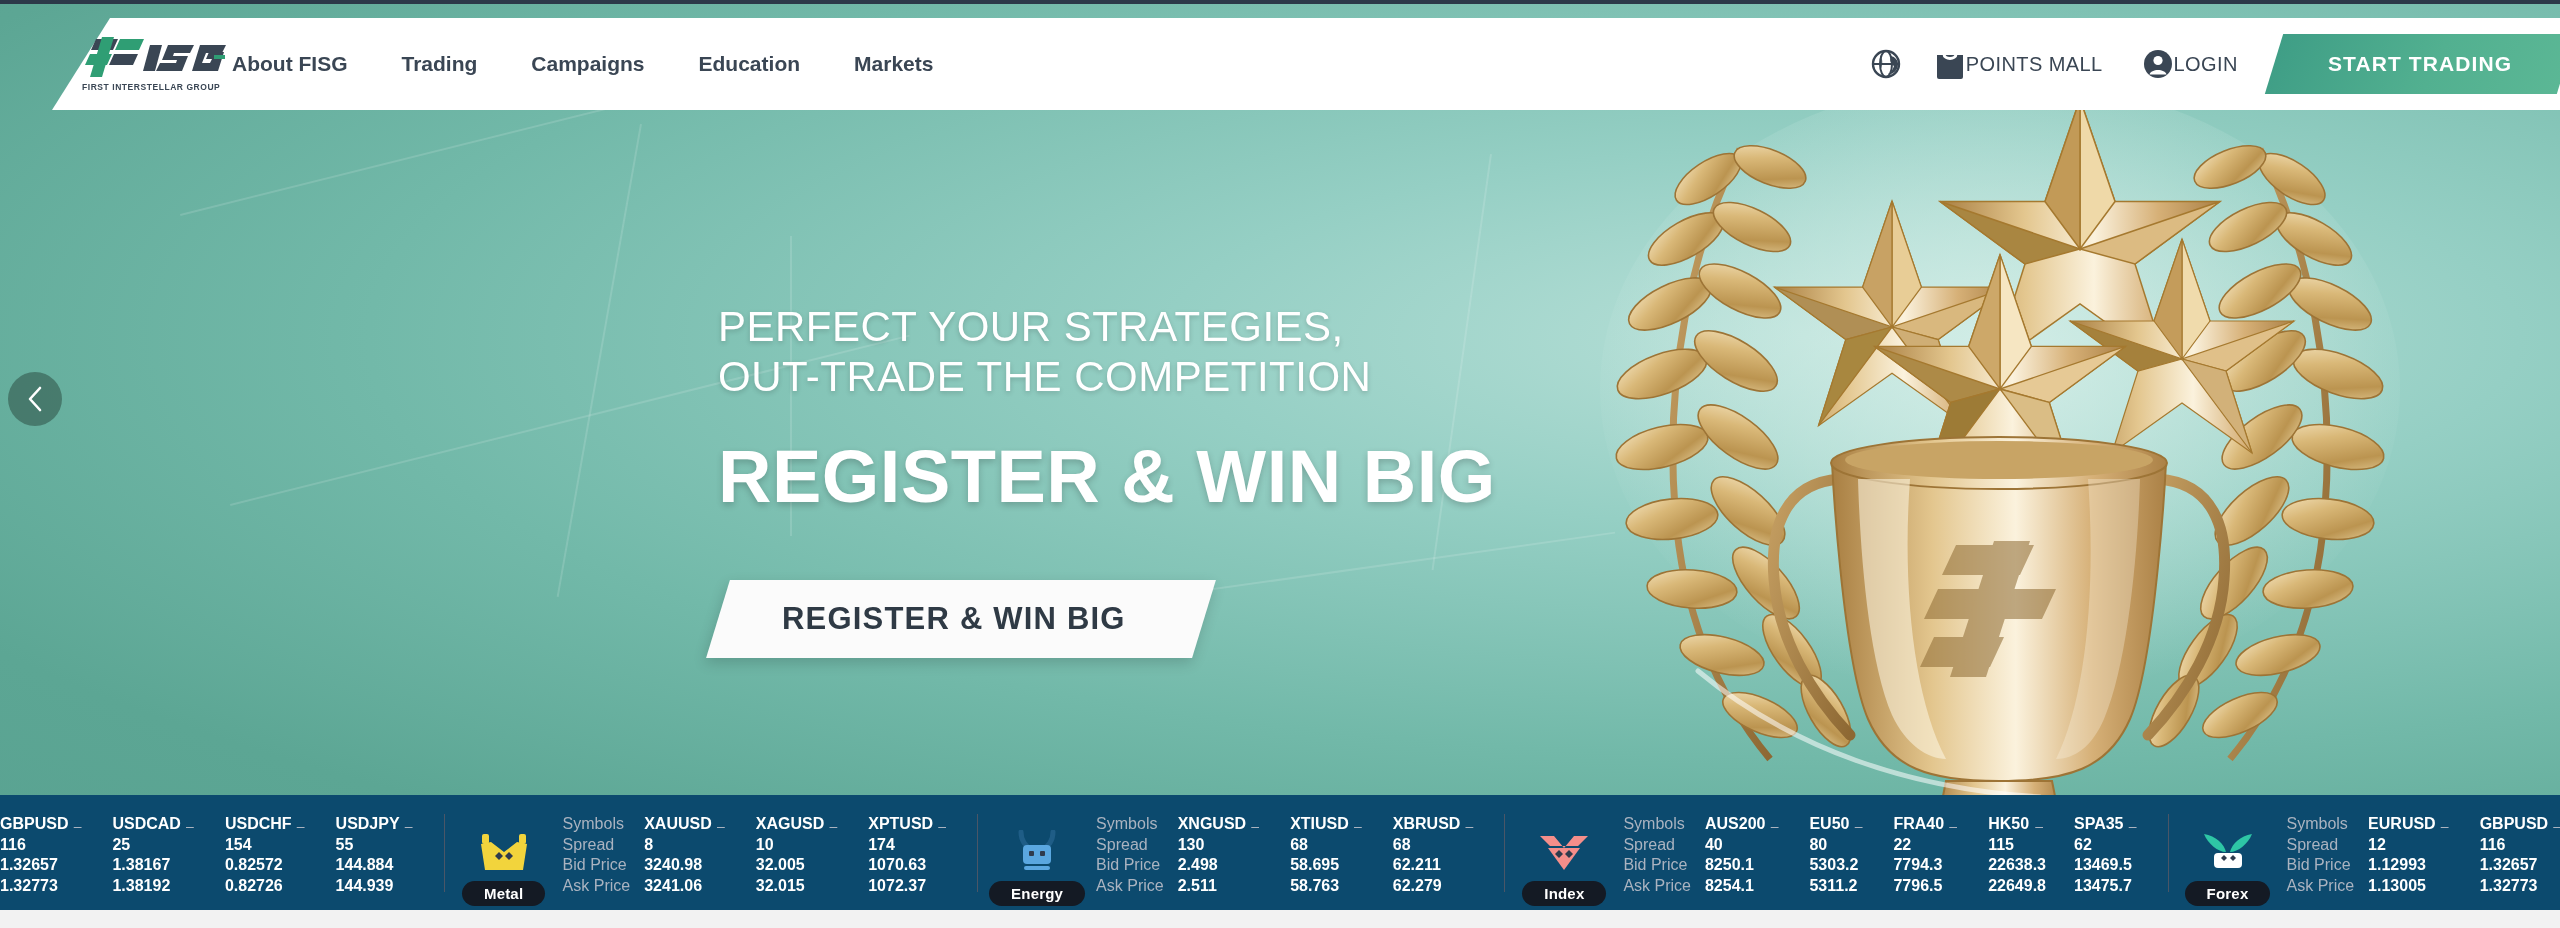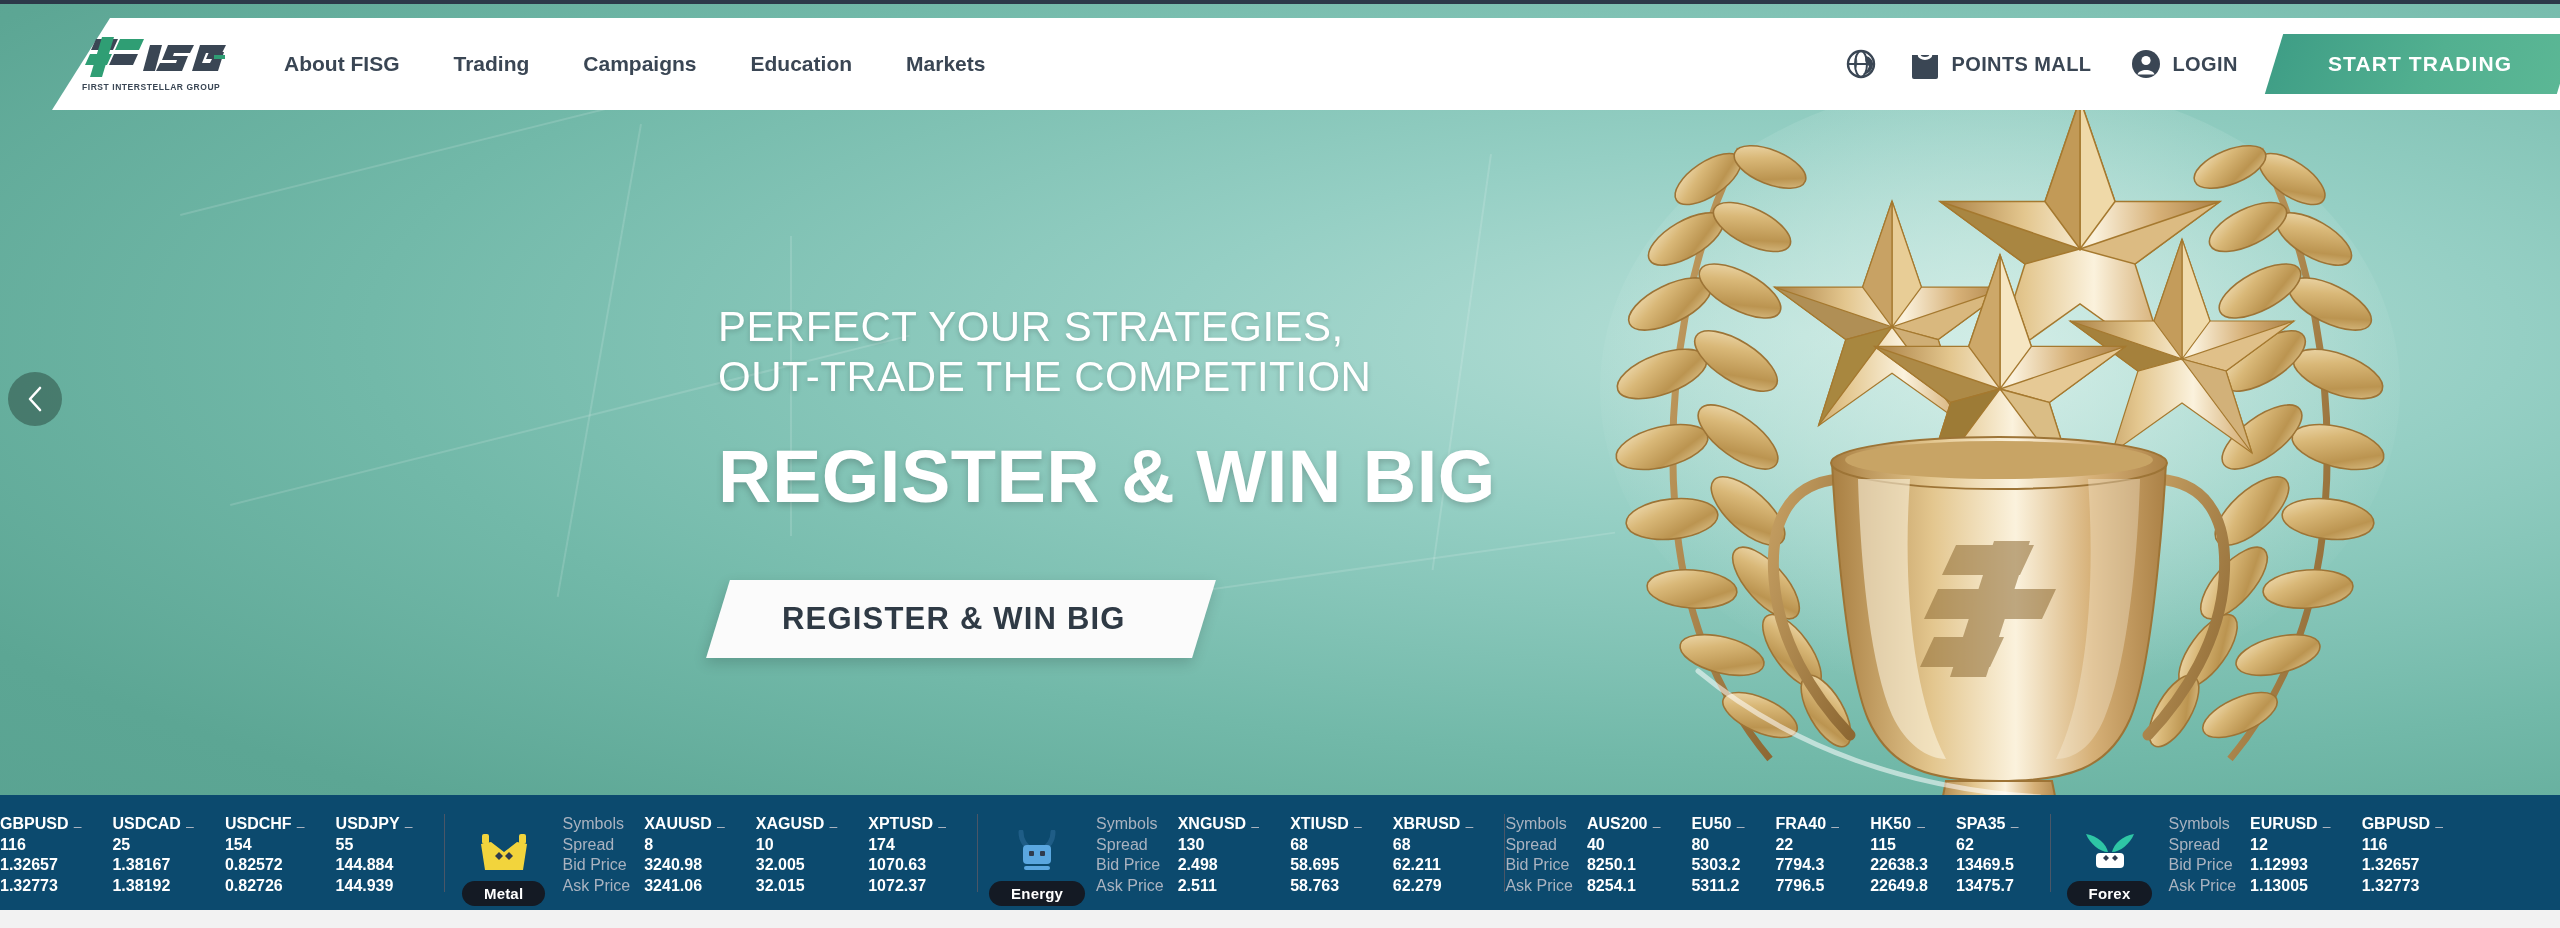--- a/index.html
+++ b/index.html
@@ -70,32 +70,32 @@
   #header-inner {
     position:absolute; left:0; top:18px; width:2560px; height:92px;
     display:flex; align-items:center;
   }
 
   
   #logo { margin-left:82px; width:150px; display:flex; flex-direction:column; align-items:flex-start; }
   #logo-tag { font-size:8.5px; font-weight:700; letter-spacing:.55px; color:#3a4654; margin-top:3px; white-space:nowrap; }
 
   
-  #nav { display:flex; align-items:flex-end; margin-left:52px; gap:54px; }
+  #nav { display:flex; align-items:flex-end; gap:54px; }
   .nav-item {
     font-size:21px; font-weight:700; color:#3a4654; cursor:pointer; white-space:nowrap;
   }
 
   
   #header-right { margin-left:auto; display:flex; align-items:center; height:92px; }
   .hdr-icon-btn { display:flex; align-items:center; cursor:pointer; }
   #lang-btn { margin-right:34px; }
   #points-mall-btn { margin-right:40px; }
   #points-mall-btn .lbl, #login-btn .lbl {
-    font-size:20px; font-weight:700; color:#3a4654; margin-left:11px; letter-spacing:.4px; white-space:nowrap;
+    font-size:20px; font-weight:400; color:#3a4654; margin-left:1px; letter-spacing:.4px; white-space:nowrap;
   }
   #login-btn { margin-right:36px; }
   #start-trading-btn {
     position:relative; height:60px; display:flex; align-items:center; justify-content:center;
     background:linear-gradient(100deg,#3f9e86 0%, #52b090 55%, #5bb795 100%);
     color:#fff; font-size:21px; font-weight:700; letter-spacing:1.1px;
     padding:0 54px; transform:skewX(-17deg); cursor:pointer; border:none;
     margin-right:-6px;
   }
   #start-trading-btn span { display:inline-block; transform:skewX(17deg); white-space:nowrap; }
@@ -477,20 +477,29 @@
           <div class="tk-col sym">
             <div class="tk-cell tk-head">XBRUSD<span class="dash">–</span></div>
             <div class="tk-cell">68</div>
             <div class="tk-cell">62.211</div>
             <div class="tk-cell">62.279</div>
           </div>
         </div>
       </div>
       <div class="tk-divider"></div>
       <div class="tk-group">
+        <div class="tk-cat">
+          <svg width="52" height="44" viewBox="0 0 52 44">
+      <path d="M2 6 L16 6 L26 18 L36 6 L50 6 L40 16 L26 16 L12 16 Z" fill="#f58e8a"></path>
+      <path d="M10 18 L42 18 L26 40 Z" fill="#f58e8a"></path>
+      <polygon points="17,24 21,20 25,24 21,28" fill="#2f3b4d"></polygon>
+      <polygon points="27,24 31,20 35,24 31,28" fill="#2f3b4d"></polygon>
+    </svg>
+          <div class="tk-cat-label">Index</div>
+        </div>
         <div class="tk-table">
           <div class="tk-col labels">
             <div class="tk-cell">Symbols</div>
             <div class="tk-cell">Spread</div>
             <div class="tk-cell">Bid Price</div>
             <div class="tk-cell">Ask Price</div>
           </div>
           <div class="tk-col sym">
             <div class="tk-cell tk-head">AUS200<span class="dash">–</span></div>
             <div class="tk-cell">40</div>

